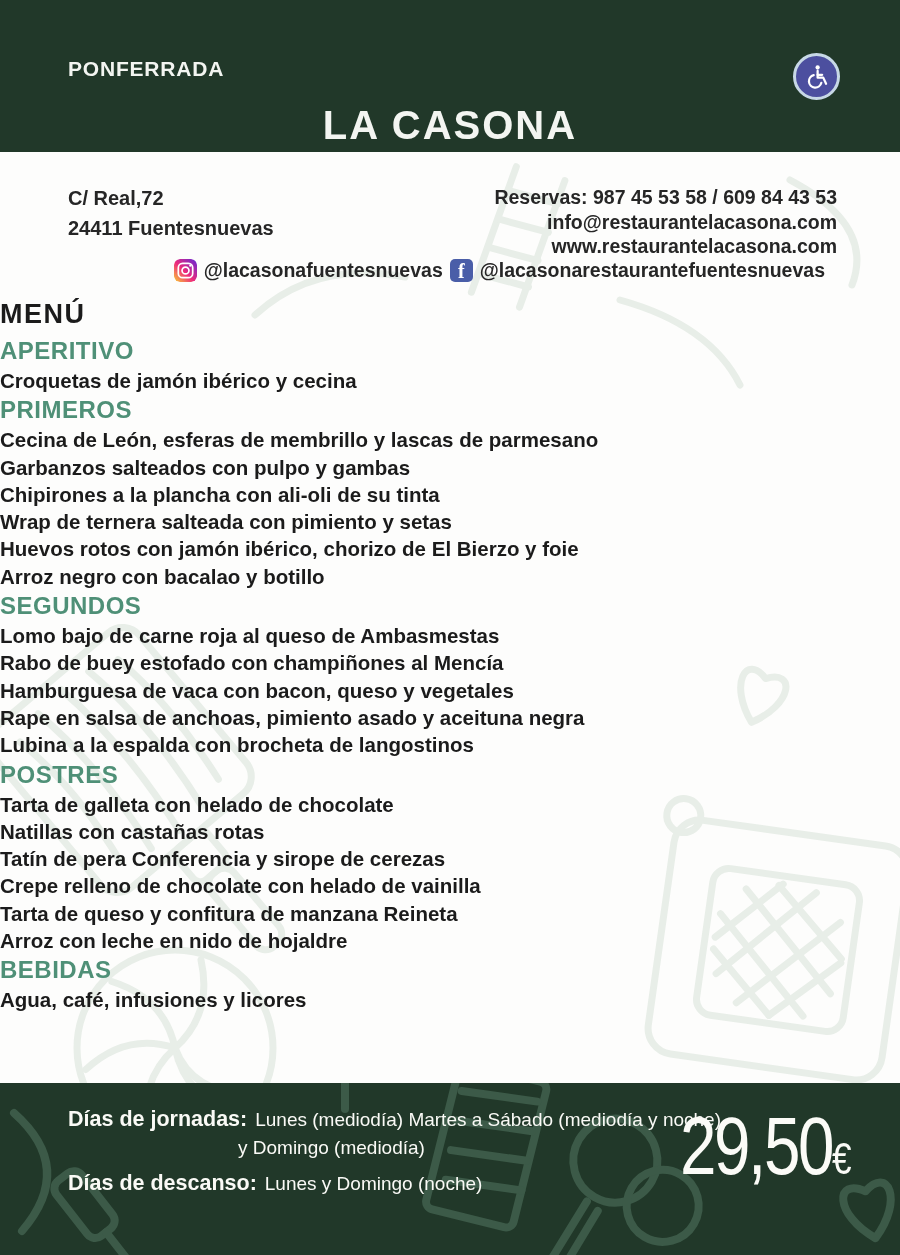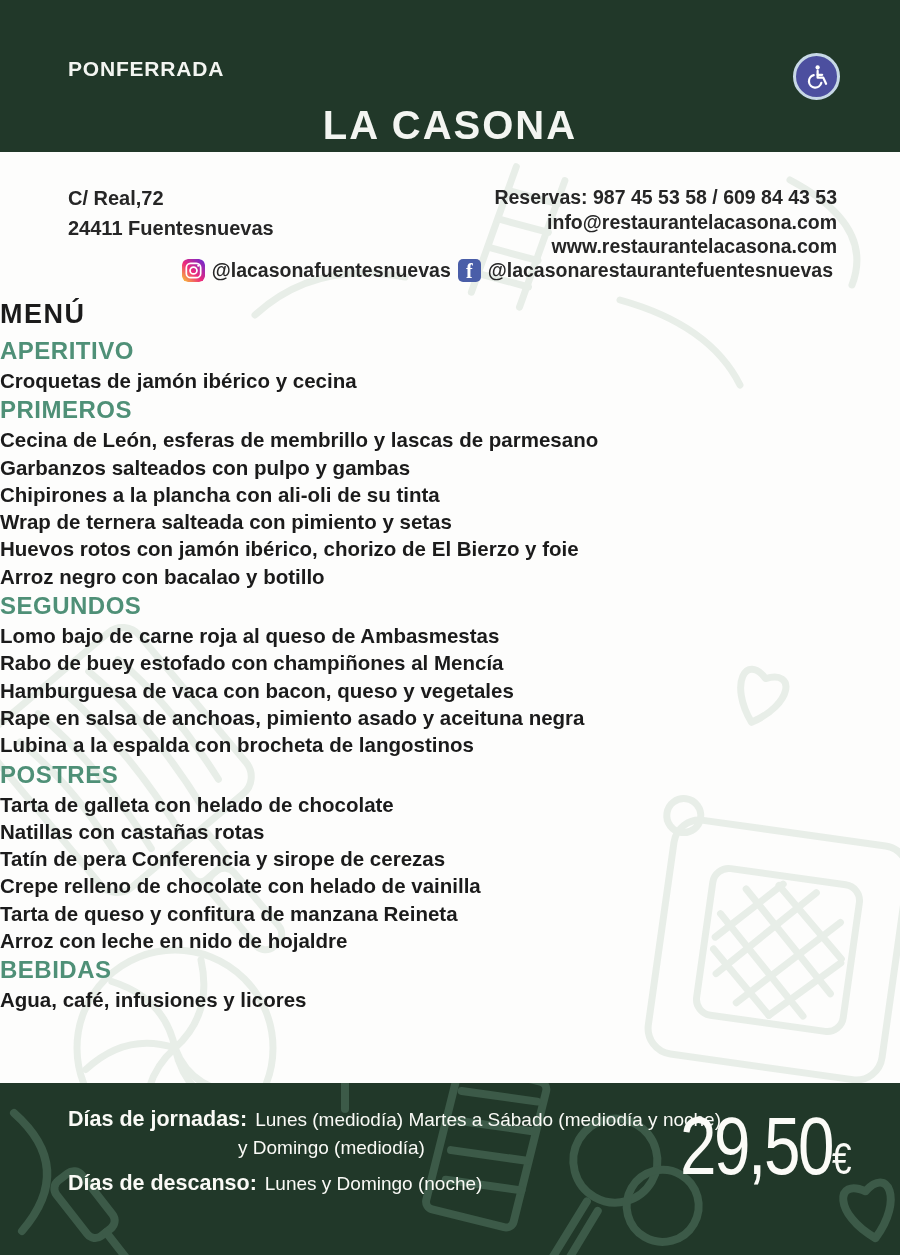--- a/index.html
+++ b/index.html
@@ -29,21 +29,21 @@
     display:flex; align-items:center; justify-content:center;
   }
   .access svg { width:27px; height:27px; }
 
   
   .contact { position:absolute; top:183px; left:68px; right:63px; z-index:2;
     color:#262626; font-weight:600; }
   .addr { line-height:30px; font-size:20px; }
   .rcol { position:absolute; right:0; top:2px; text-align:right;
     line-height:24.5px; font-size:19.5px; }
-  .social { position:absolute; right:4px; top:76px; display:flex; align-items:center;
+  .social { position:absolute; right:12px; top:76px; display:flex; align-items:center;
     gap:7px; font-size:19.5px; white-space:nowrap; }
   .ig-icon { width:23px; height:23px; border-radius:6px; display:inline-block; }
   .fb-icon { width:23px; height:23px; border-radius:5px; background:#4a5ea8;
     color:#fff; display:inline-flex; align-items:flex-end; justify-content:center;
     font-weight:700; font-size:20px; line-height:21px; font-family:"Liberation Serif", serif; }
 
   
   .menu { position:absolute; top:299px; left:0; right:0; z-index:2;
     text-align:left; color:#1b1b1b; }
   .menu-heading { font-size:27px; font-weight:800; letter-spacing:1.5px; margin-bottom:7px; }

